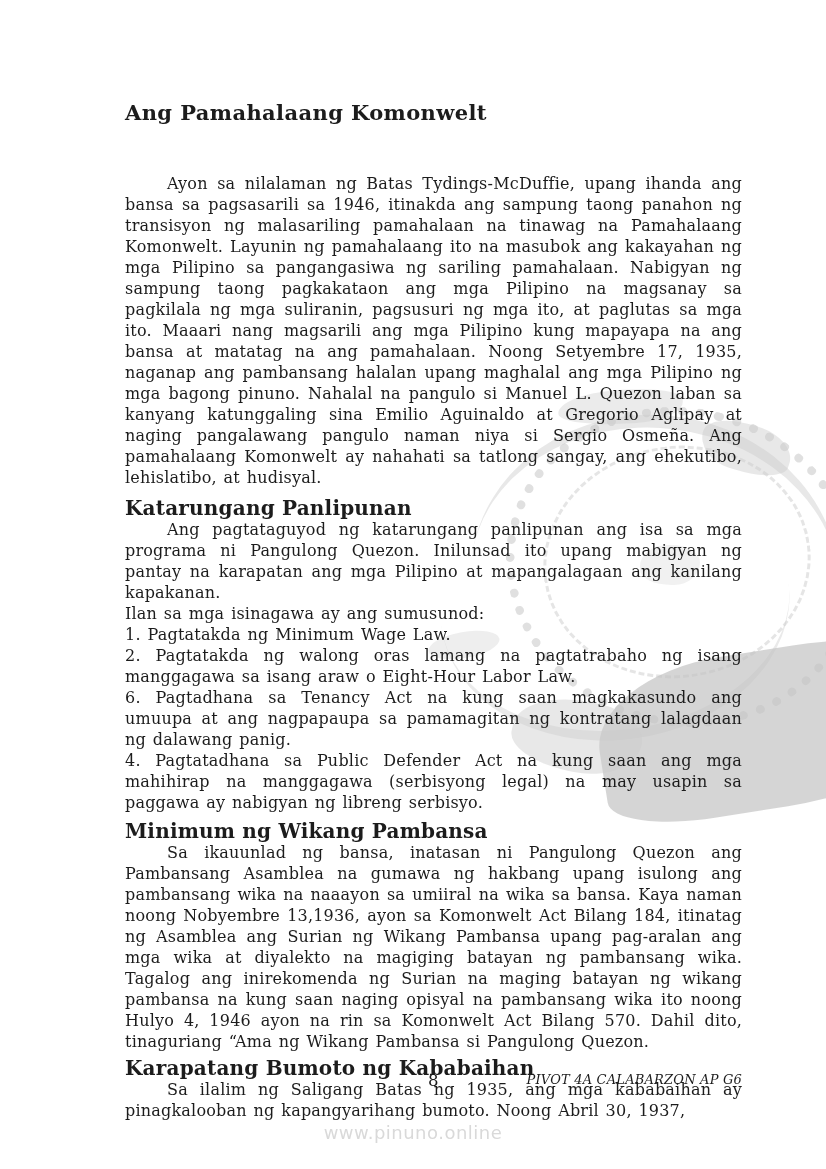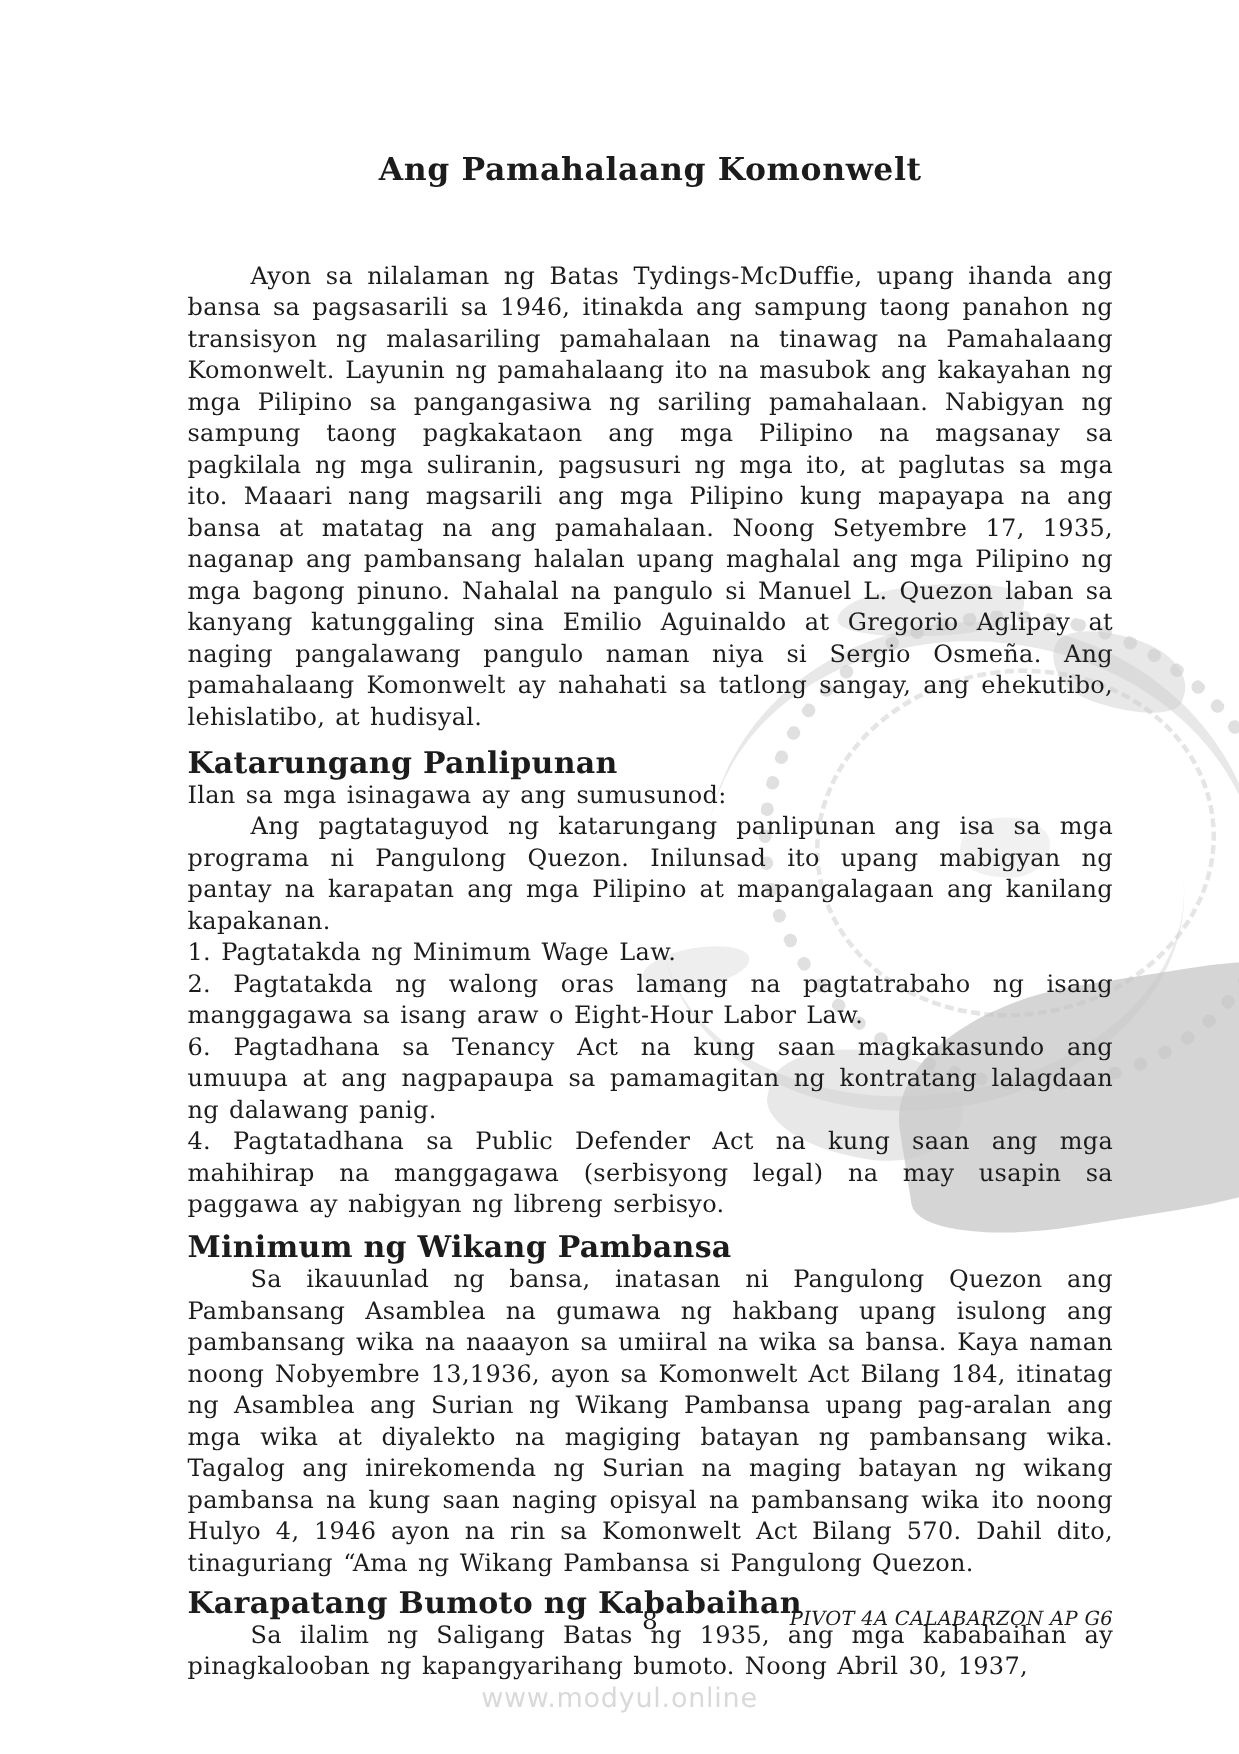--- a/index.html
+++ b/index.html
@@ -72,21 +72,21 @@
   .arc-bottom {
     left: 440px; top: 470px; width: 350px; height: 260px;
     border: 0 solid transparent; border-bottom: 10px solid #cdcdcd;
     border-radius: 50%; opacity: .4; transform: rotate(-7deg);
   }
   
   .content {
     position: absolute; left: 125px; top: 100px; width: 617px; z-index: 2;
   }
   .doc-title {
-    font-size: 21px; font-weight: bold; text-align: center;
+    font-size: 21px; font-weight: bold; 
     letter-spacing: .4px; margin: 0 0 18px 0;
   }
   .para {
     font-size: 16px; line-height: 21px; text-align: justify;
     text-indent: 42px; margin: 0;
     word-spacing: 1.5px; letter-spacing: .2px; hyphens: none;
   }
   .noindent { text-indent: 0; }
   .heading {
     font-size: 20px; font-weight: bold; letter-spacing: .2px;
@@ -133,35 +133,35 @@
     <div class="smudge-2"></div>
   </div>
 
   <div class="content">
 
     <h1 class="doc-title">Ang Pamahalaang Komonwelt</h1>
 
     <p class="para intro-gap">Ayon sa nilalaman ng Batas Tydings-McDuffie, upang ihanda ang bansa sa pagsasarili sa 1946, itinakda ang sampung taong panahon ng transisyon ng malasariling pamahalaan na tinawag na Pamahalaang Komonwelt. Layunin ng pamahalaang ito na masubok ang kakayahan ng mga Pilipino sa pangangasiwa ng sariling pamahalaan. Nabigyan ng sampung taong pagkakataon ang mga Pilipino na magsanay sa pagkilala ng mga suliranin, pagsusuri ng mga ito, at paglutas sa mga ito. Maaari nang magsarili ang mga Pilipino kung mapayapa na ang bansa at matatag na ang pamahalaan. Noong Setyembre 17, 1935, naganap ang pambansang halalan upang maghalal ang mga Pilipino ng mga bagong pinuno. Nahalal na pangulo si Manuel L. Quezon laban sa kanyang katunggaling sina Emilio Aguinaldo at Gregorio Aglipay at naging pangalawang pangulo naman niya si Sergio Osmeña. Ang pamahalaang Komonwelt ay nahahati sa tatlong sangay, ang ehekutibo, lehislatibo, at hudisyal.</p>
 
     <h2 class="heading">Katarungang Panlipunan</h2>
+    <p class="para">Ang pagtataguyod ng katarungang panlipunan ang isa sa mga programa ni Pangulong Quezon. Inilunsad ito upang mabigyan ng pantay na karapatan ang mga Pilipino at mapangalagaan ang kanilang kapakanan.</p>
     <p class="para noindent">Ilan sa mga isinagawa ay ang sumusunod:</p>
-    <p class="para">Ang pagtataguyod ng katarungang panlipunan ang isa sa mga programa ni Pangulong Quezon. Inilunsad ito upang mabigyan ng pantay na karapatan ang mga Pilipino at mapangalagaan ang kanilang kapakanan.</p>
     <p class="para noindent">1. Pagtatakda ng Minimum Wage Law.</p>
     <p class="para noindent">2. Pagtatakda ng walong oras lamang na pagtatrabaho ng isang manggagawa sa isang araw o Eight-Hour Labor Law.</p>
     <p class="para noindent">6. Pagtadhana sa Tenancy Act na kung saan magkakasundo ang umuupa at ang nagpapaupa sa pamamagitan ng kontratang lalagdaan ng dalawang panig.</p>
     <p class="para noindent">4. Pagtatadhana sa Public Defender Act na kung saan ang mga mahihirap na manggagawa (serbisyong legal) na may usapin sa paggawa ay nabigyan ng libreng serbisyo.</p>
 
     <h2 class="heading mt-wika">Minimum ng Wikang Pambansa</h2>
     <p class="para">Sa ikauunlad ng bansa, inatasan ni Pangulong Quezon ang Pambansang Asamblea na gumawa ng hakbang upang isulong ang pambansang wika na naaayon sa umiiral na wika sa bansa. Kaya naman noong Nobyembre 13,1936, ayon sa Komonwelt Act Bilang 184, itinatag ng Asamblea ang Surian ng Wikang Pambansa upang pag-aralan ang mga wika at diyalekto na magiging batayan ng pambansang wika. Tagalog ang inirekomenda ng Surian na maging batayan ng wikang pambansa na kung saan naging opisyal na pambansang wika ito noong Hulyo 4, 1946 ayon na rin sa Komonwelt Act Bilang 570. Dahil dito, tinaguriang “Ama ng Wikang Pambansa si Pangulong Quezon.</p>
 
     <h2 class="heading mt-bumoto">Karapatang Bumoto ng Kababaihan</h2>
     <p class="para">Sa ilalim ng Saligang Batas ng 1935, ang mga kababaihan ay pinagkalooban ng kapangyarihang bumoto. Noong Abril 30, 1937,</p>
 
   </div>
 
   <div class="footer">
     <span class="page-number">8</span>
     <span class="source-label">PIVOT 4A CALABARZON AP G6</span>
   </div>
 
-  <div class="site-watermark">www.modyul.online</div>
+  <div class="site-watermark">www.pinuno.online</div>
 
 </div>
 
 </body></html>

